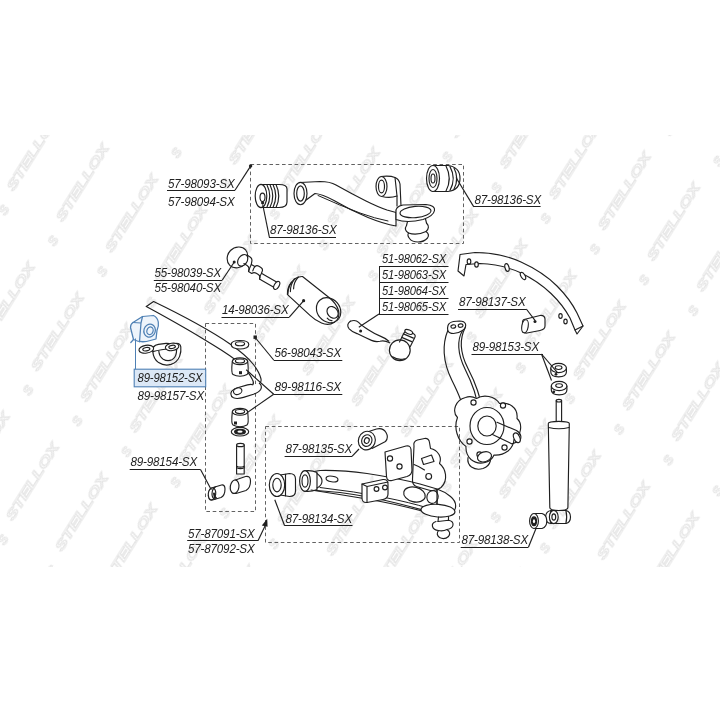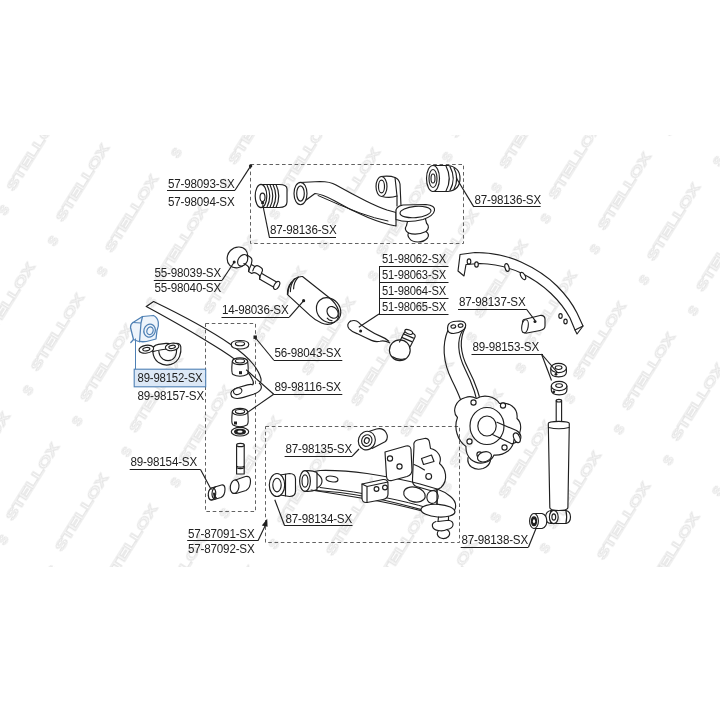--- a/index.html
+++ b/index.html
@@ -1,17 +1,17 @@
 <!DOCTYPE html>
 <html><head>
 <meta charset="utf-8">
 <style>
 html,body{margin:0;padding:0;background:#ffffff;}
 svg{display:block;}
-#wrap{filter:grayscale(0.01);}
+#wrap{filter:grayscale(0.01);font-style:italic;}
 text{font-family:"Liberation Sans",sans-serif;font-weight:normal;font-size:13.2px;fill:#222222;letter-spacing:-0.2px;}
 .wmt{font-family:"Liberation Sans",sans-serif;font-weight:bold;fill:#ffffff;stroke:#e5e5e5;stroke-width:1.05;}
 </style>
 </head>
 <body>
 <div id="wrap">
 <svg width="720" height="720" viewBox="0 0 720 720">
 <defs>
 <pattern id="wm" width="140" height="58" patternUnits="userSpaceOnUse" patternTransform="rotate(-58 360 360) translate(12 8)">
   <text class="wmt" x="2" y="33" font-size="33">S</text>

